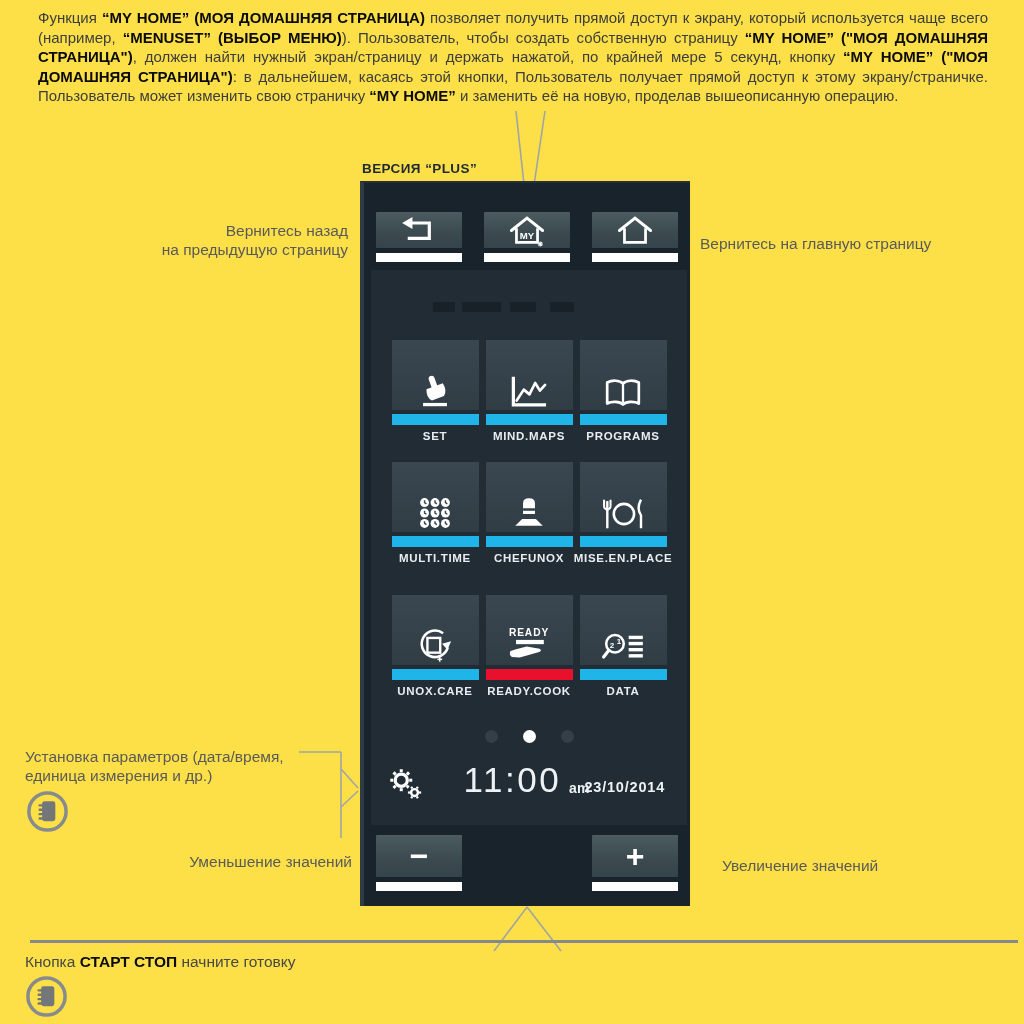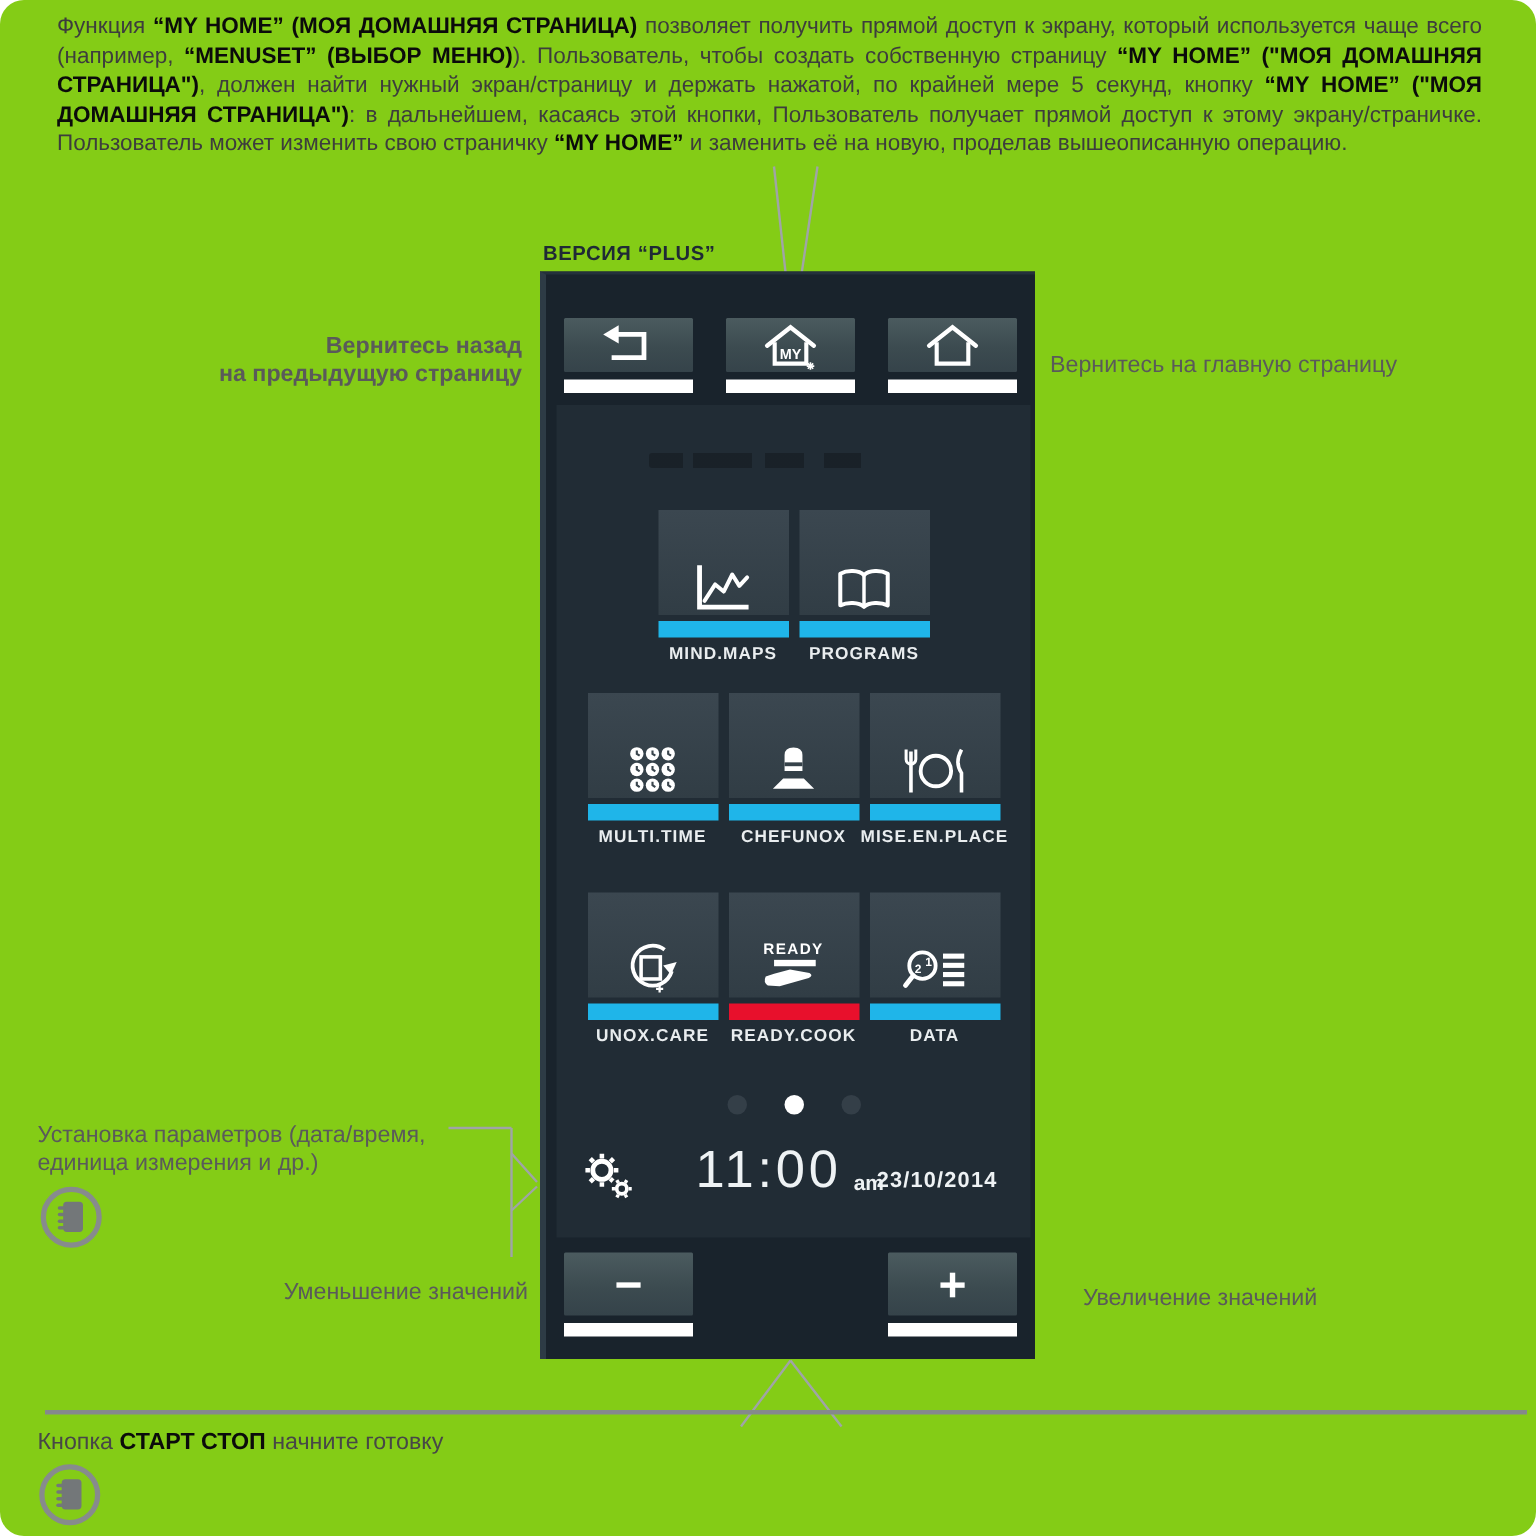--- a/index.html
+++ b/index.html
@@ -1,17 +1,17 @@
 <!DOCTYPE html>
 <html style="--accent-cyan: #1fb5e9; --accent-red: #e8102c; --panel-bg: #19232c; --screen-bg: #212c35; --tile-bg: #36424a; --callout-text: #5a5a5a; --line-gray: #a0a4a7;"><head>
 <meta charset="utf-8">
 <style>
   html,body{margin:0;padding:0;}
   body{font-family:"Liberation Sans", sans-serif;}
-  #page{position:relative;width:1024px;height:1024px;background:#84cc16;overflow:hidden;border-radius:16px;}
+  #page{position:relative;width:1024px;height:1024px;background:#fde047;overflow:hidden;}
 
   :root{
     --accent-cyan:#1fb5e9;
     --accent-red:#e8102c;
     --panel-bg:#19232c;
     --screen-bg:#212c35;
     --tile-bg:#36424a;
     --callout-text:#5a5a5a;
     --line-gray:#a0a4a7;
   }
@@ -72,21 +72,21 @@
   .time-wrap{position:absolute;left:50%;transform:translateX(-52%);top:492px;
              display:flex;align-items:flex-end;}
   .time{color:#eef2f4;font-size:35px;font-weight:400;letter-spacing:2.5px;line-height:1;}
   .meridiem{color:#eef2f4;font-size:14px;font-weight:bold;margin-left:8px;line-height:1;
             position:relative;top:-2px;}
   .date{position:absolute;right:22px;top:509px;color:#eef2f4;font-size:14.5px;font-weight:600;
         letter-spacing:.8px;}
 
   
   .callout{position:absolute;color:var(--callout-text);font-size:15.5px;line-height:19px;}
-  .c-back{right:676px;top:221px;text-align:right;font-weight:bold;}
+  .c-back{right:676px;top:221px;text-align:right;}
   .c-home{left:700px;top:234px;}
   .c-settings{left:25px;top:747px;}
   .c-decrease{right:672px;top:852px;text-align:right;}
   .c-increase{left:722px;top:856px;}
 
   .note-icon-1{position:absolute;left:25px;top:789px;}
   .note-icon-2{position:absolute;left:24px;top:974px;}
 
   .divider{position:absolute;left:30px;top:940px;width:988px;height:2.5px;background:#85898c;}
   .caption{position:absolute;left:25px;top:953px;font-size:15.5px;color:#474747;}
@@ -174,20 +174,33 @@
           </svg>
         </div>
         <div class="white-bar"></div>
       </div>
     </div>
 
     <div class="screen">
       <div class="smudge"></div>
 
       <div class="grid-row row1">
+        <div class="tile-col">
+          <div class="tile">
+            <svg viewBox="0 0 48 40" width="44" height="38">
+              <g transform="rotate(-20 24 19)">
+                <rect x="21.5" y="3" width="6.5" height="17" rx="3.2" fill="#fff"></rect>
+                <path d="M15.5 15 q-3.5 9 1.5 13.5 l14 0 q5.5 -4.5 3.5 -13.5 z" fill="#fff"></path>
+              </g>
+              <rect x="11" y="33" width="26" height="3.6" fill="#fff"></rect>
+            </svg>
+          </div>
+          <div class="bar"></div>
+          <div class="tile-label">SET</div>
+        </div>
         <div class="tile-col">
           <div class="tile">
             <svg viewBox="0 0 48 38" width="46" height="36">
               <path d="M7.5 3 V32.5 H42" fill="none" stroke="#fff" stroke-width="3.4"></path>
               <path d="M11 28 L18.5 16.5 L24.5 21.5 L30.5 9.5 L35.5 17.5 L41 11.5" fill="none" stroke="#fff" stroke-width="2.8" stroke-linejoin="round" stroke-linecap="round"></path>
             </svg>
           </div>
           <div class="bar"></div>
           <div class="tile-label">MIND.MAPS</div>
         </div>

